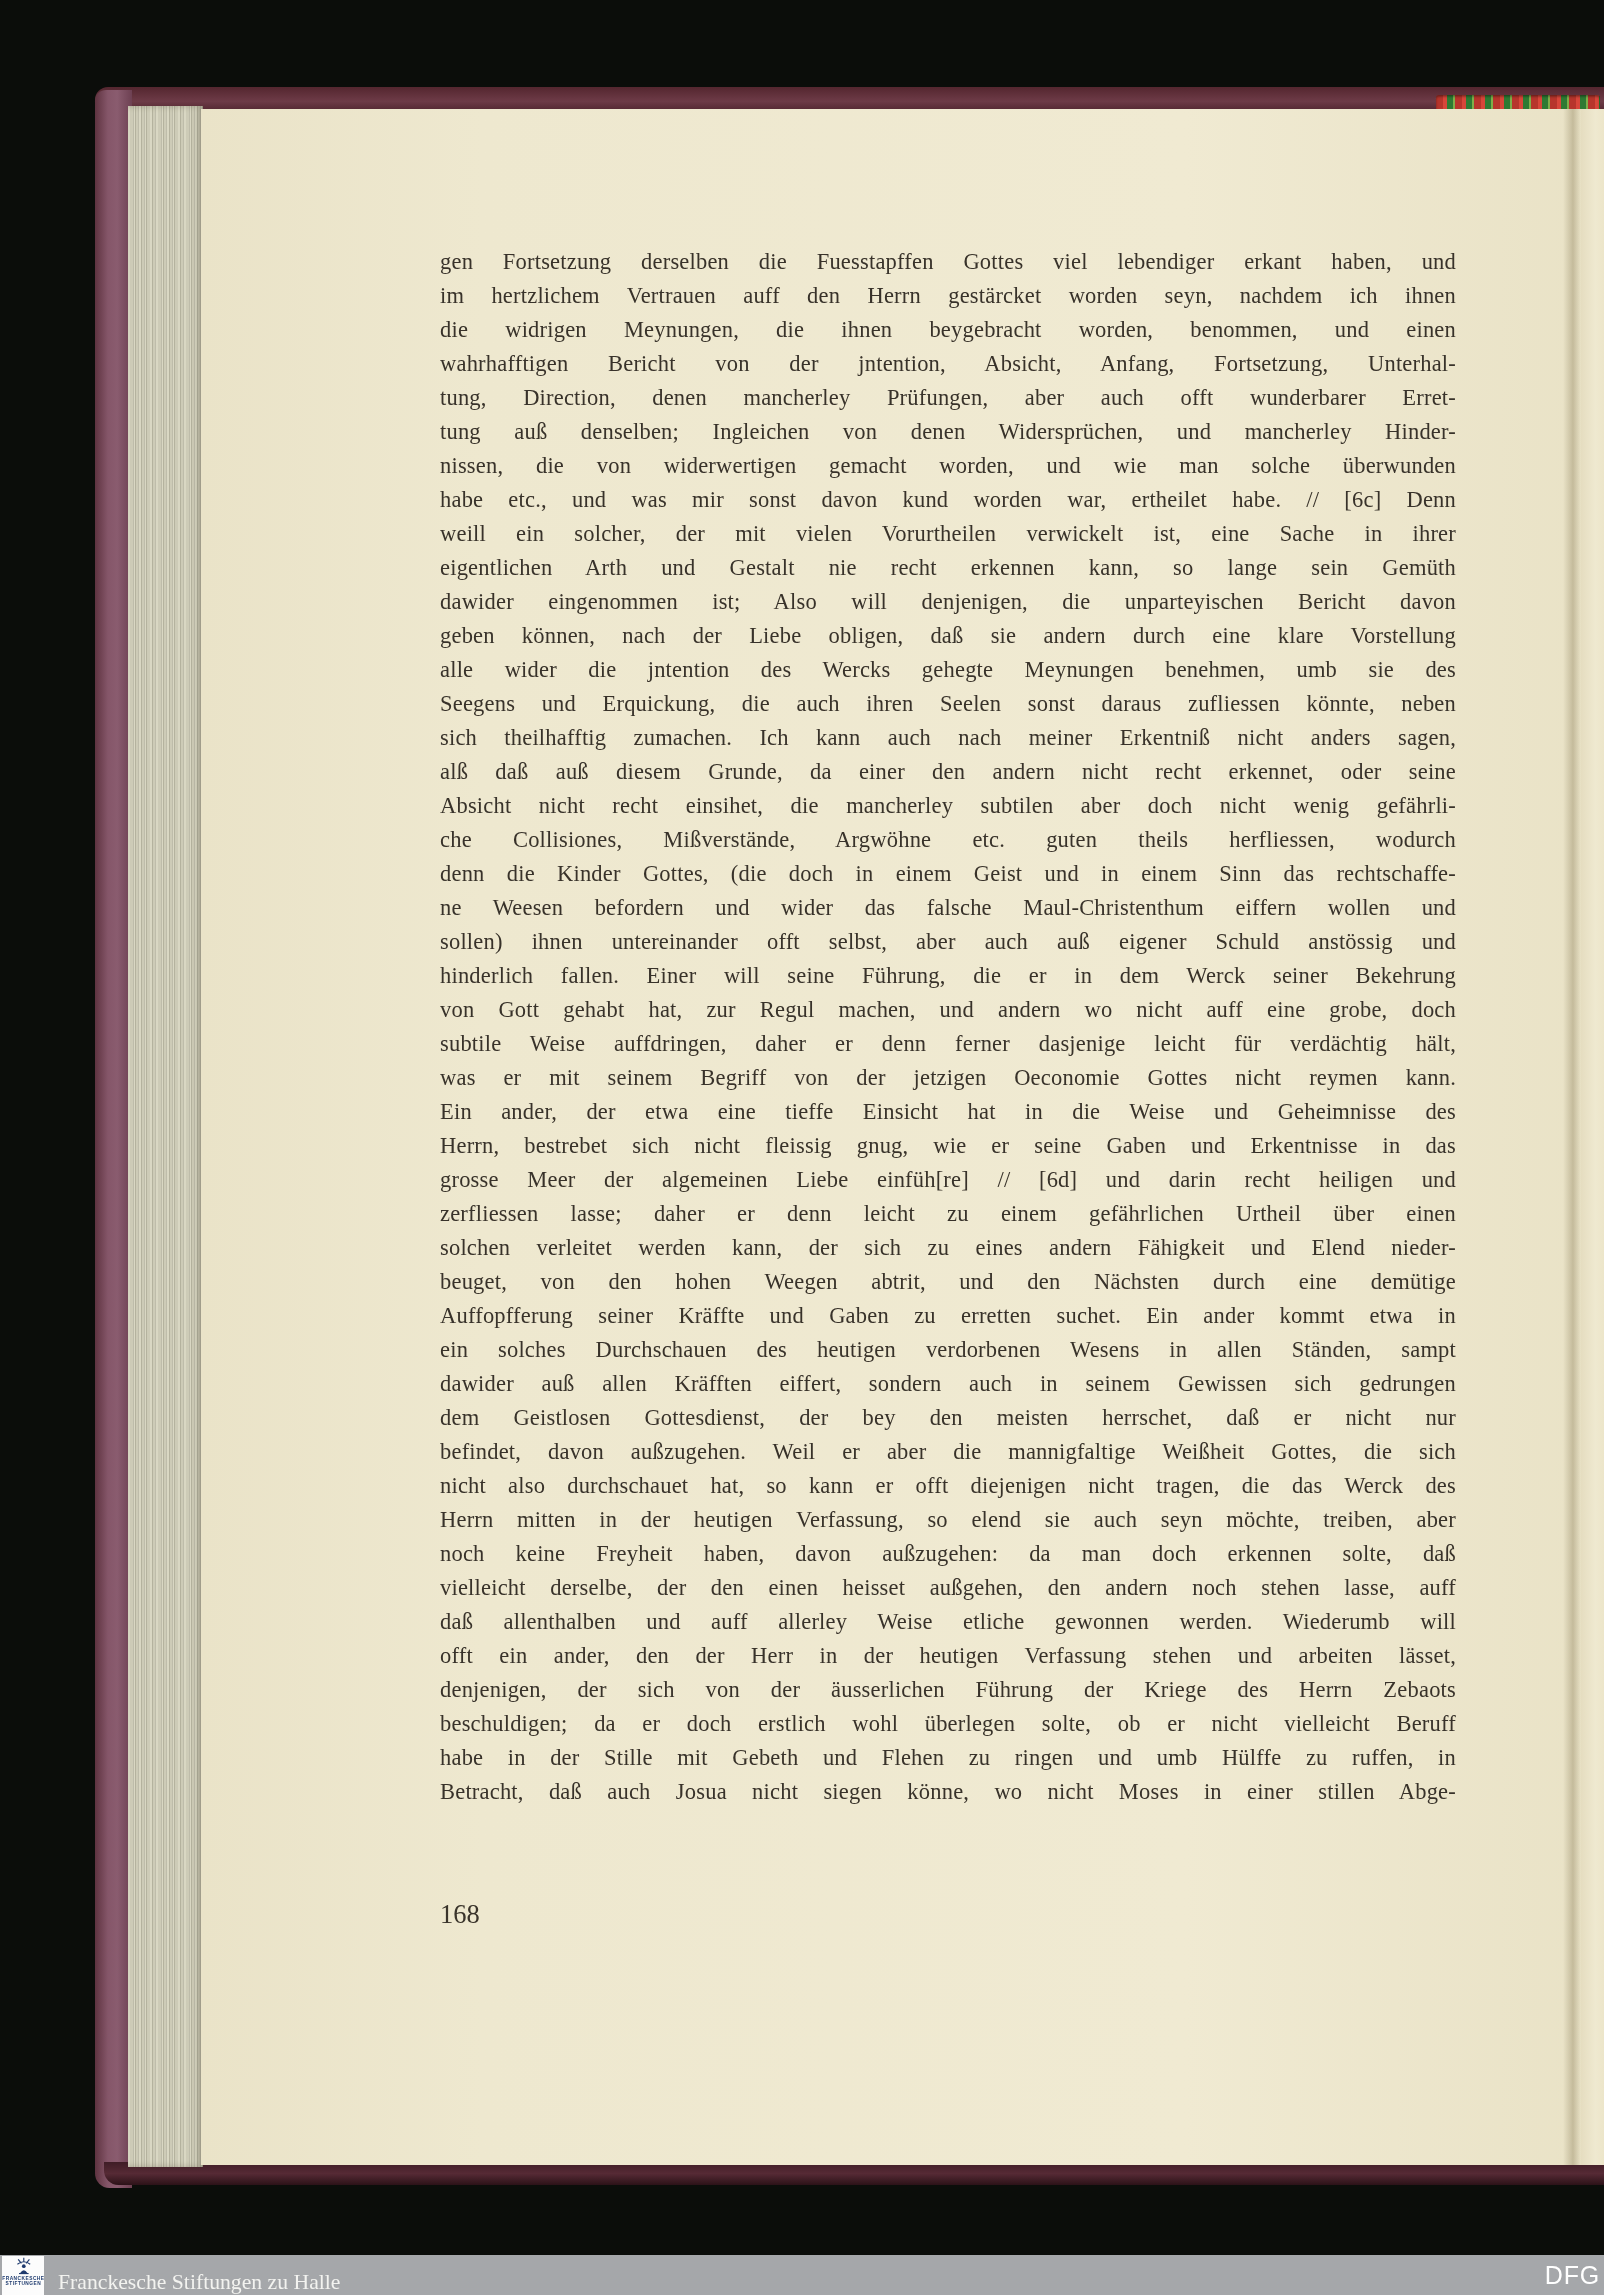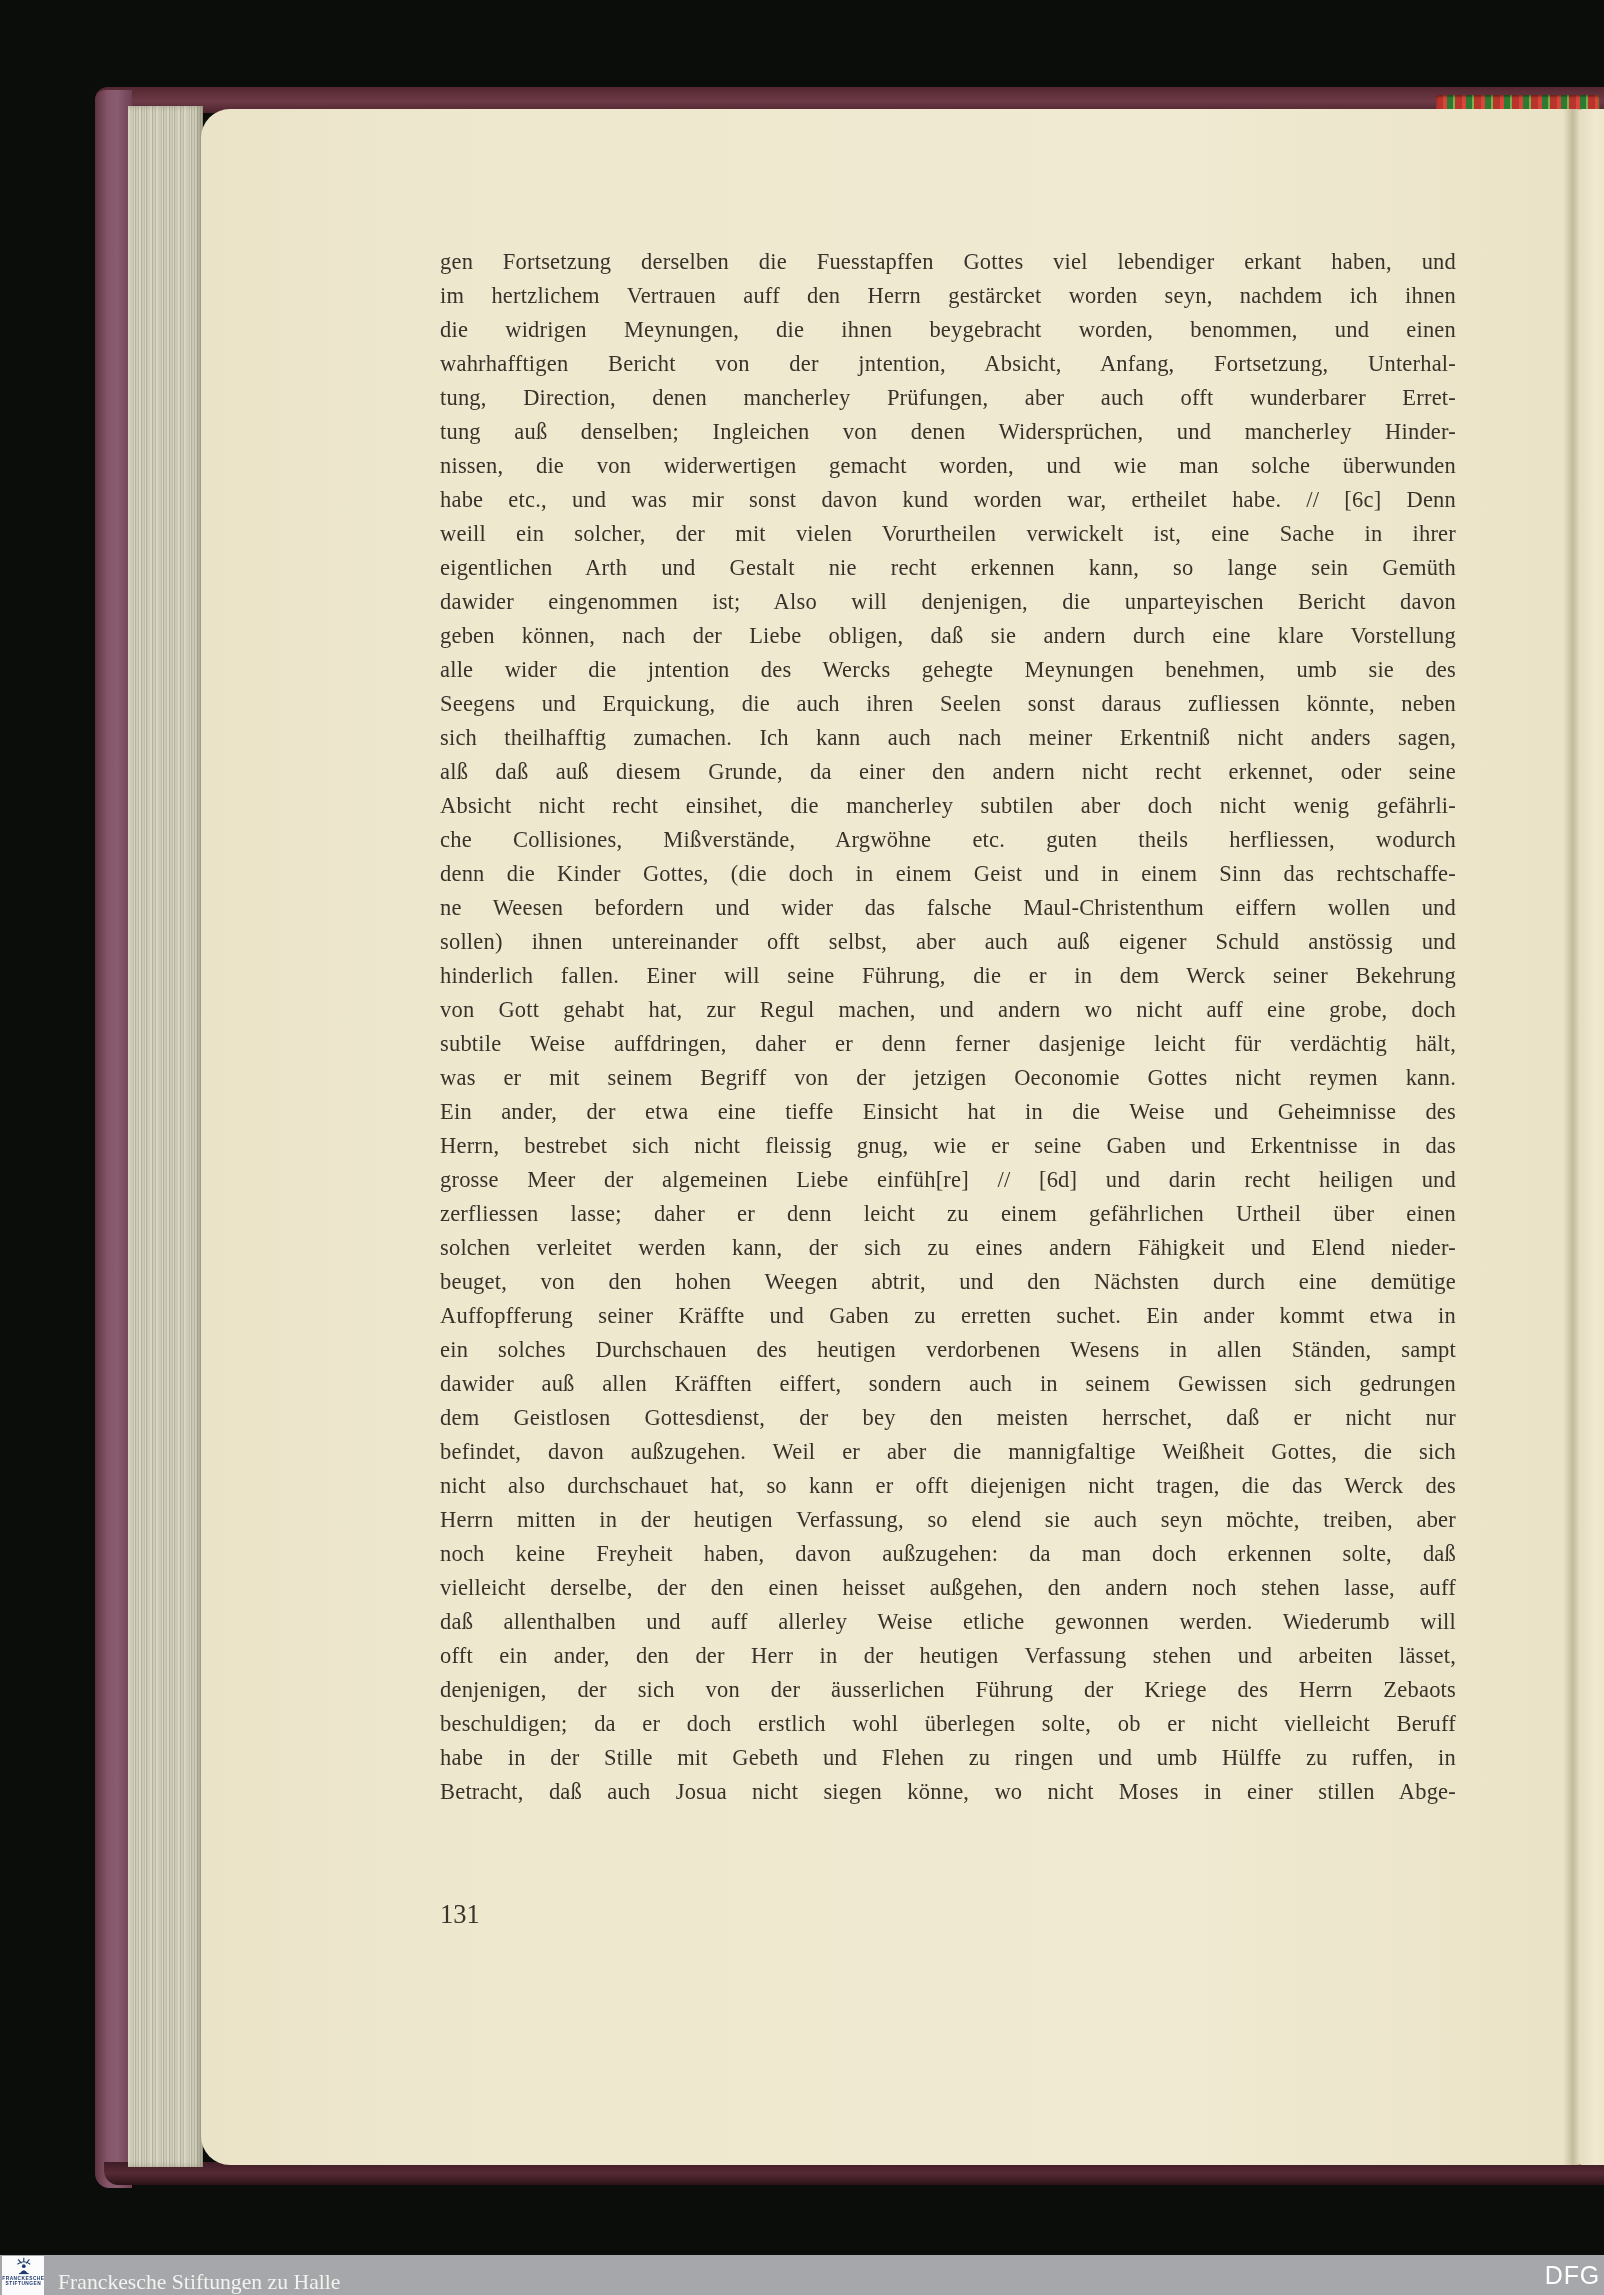--- a/index.html
+++ b/index.html
@@ -17,21 +17,21 @@
               border-top-left-radius:11.2px;border-bottom-left-radius:14.4px;}
   .cover-bottom{position:absolute;left:104px;top:2162px;width:1500px;height:22.5px;
                 background:linear-gradient(180deg,#3f1d26 0%,#562a35 50%,#2c1218 100%);
                 border-bottom-left-radius:14.4px;}
   
   .page-edges{position:absolute;left:128px;top:106px;width:75px;height:2061px;
               background:repeating-linear-gradient(90deg,#d9d7c3 0 1.6px,#b4b29e 1.6px 2.4px,#cdcbb7 2.4px 4.8px,#bebcaa 4.8px 5.6px);
               box-shadow:inset -4.8px 0 6.4px rgba(80,75,55,.35);}
   
   .page{position:absolute;left:201px;top:109px;width:1404px;height:2056px;
-        background:linear-gradient(90deg,#eae3c8 0%,#eee8cf 20%,#f0ead2 70%,#e9e2c6 100%);border-radius:29px;}
+        background:linear-gradient(90deg,#eae3c8 0%,#eee8cf 20%,#f0ead2 70%,#e9e2c6 100%);}
   .gutter{position:absolute;left:1362px;top:0;width:17.6px;height:100%;
           background:linear-gradient(90deg,rgba(110,95,55,0) 0%,rgba(110,95,55,.30) 55%,rgba(110,95,55,0) 100%);}
   .facing-sliver{position:absolute;left:1380px;top:0;width:24px;height:100%;
                  background:linear-gradient(90deg,#e5ddc0 0%,#efe9d0 60%,#ece5c9 100%);}
   
   .text-block{position:absolute;left:239px;top:136px;width:1016px;color:#38322a;
               font-size:22.5px;letter-spacing:0.2px;}
   .text-line{height:34px;line-height:34px;text-align:justify;text-align-last:justify;
              text-justify:inter-word;overflow:hidden;white-space:normal;}
   .page-number{position:absolute;left:239px;top:1790px;font-size:26.5px;color:#3a342b;}
@@ -104,21 +104,21 @@
         <div class="text-line">Herrn mitten in der heutigen Verfassung, so elend sie auch seyn möchte, treiben, aber</div>
         <div class="text-line">noch keine Freyheit haben, davon außzugehen: da man doch erkennen solte, daß</div>
         <div class="text-line">vielleicht derselbe, der den einen heisset außgehen, den andern noch stehen lasse, auff</div>
         <div class="text-line">daß allenthalben und auff allerley Weise etliche gewonnen werden. Wiederumb will</div>
         <div class="text-line">offt ein ander, den der Herr in der heutigen Verfassung stehen und arbeiten lässet,</div>
         <div class="text-line">denjenigen, der sich von der äusserlichen Führung der Kriege des Herrn Zebaots</div>
         <div class="text-line">beschuldigen; da er doch erstlich wohl überlegen solte, ob er nicht vielleicht Beruff</div>
         <div class="text-line">habe in der Stille mit Gebeth und Flehen zu ringen und umb Hülffe zu ruffen, in</div>
         <div class="text-line">Betracht, daß auch Josua nicht siegen könne, wo nicht Moses in einer stillen Abge-</div>
       </div>
-    <div class="page-number">131</div>
+    <div class="page-number">168</div>
   </div>
 
   <div class="footer-bar">
     <div class="logo-box">
       <svg width="17.6" height="17.6" viewBox="0 0 22 22">
         <g stroke="#1e3a6e" stroke-width="1.4" fill="none">
           <path d="M11 1 L11 6"></path>
           <path d="M4 3 L8 8"></path>
           <path d="M18 3 L14 8"></path>
           <path d="M3 9 Q11 3 19 9"></path>

